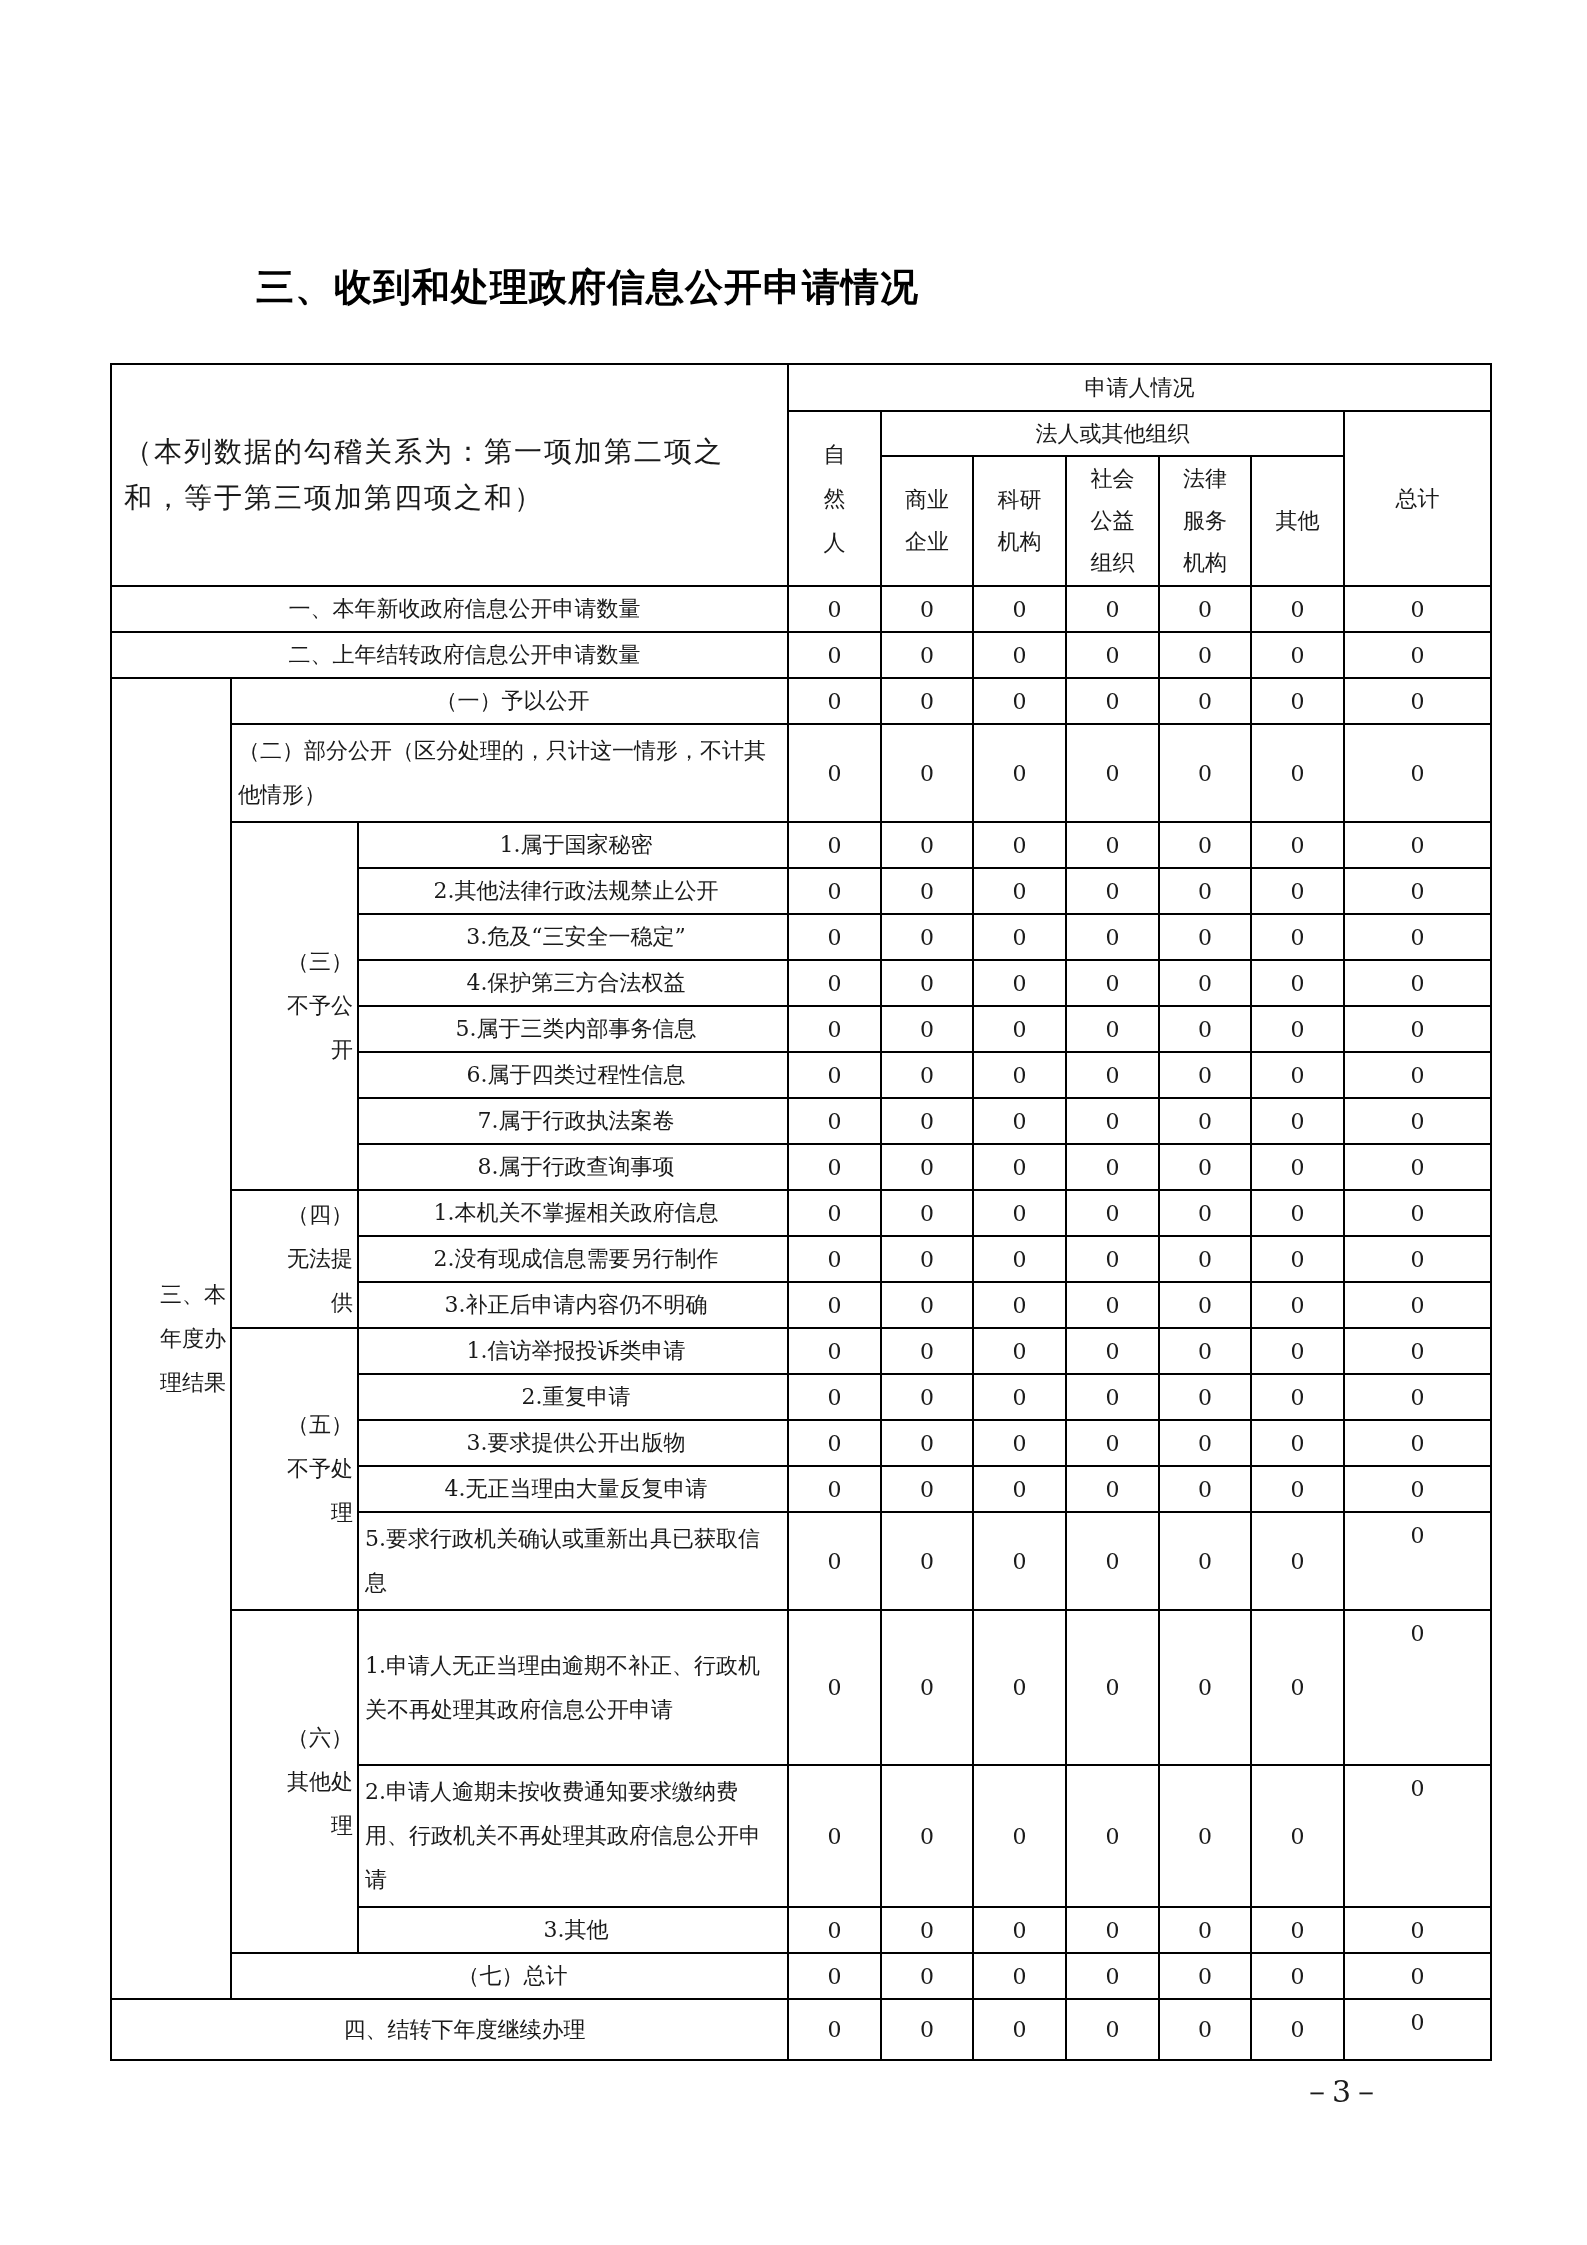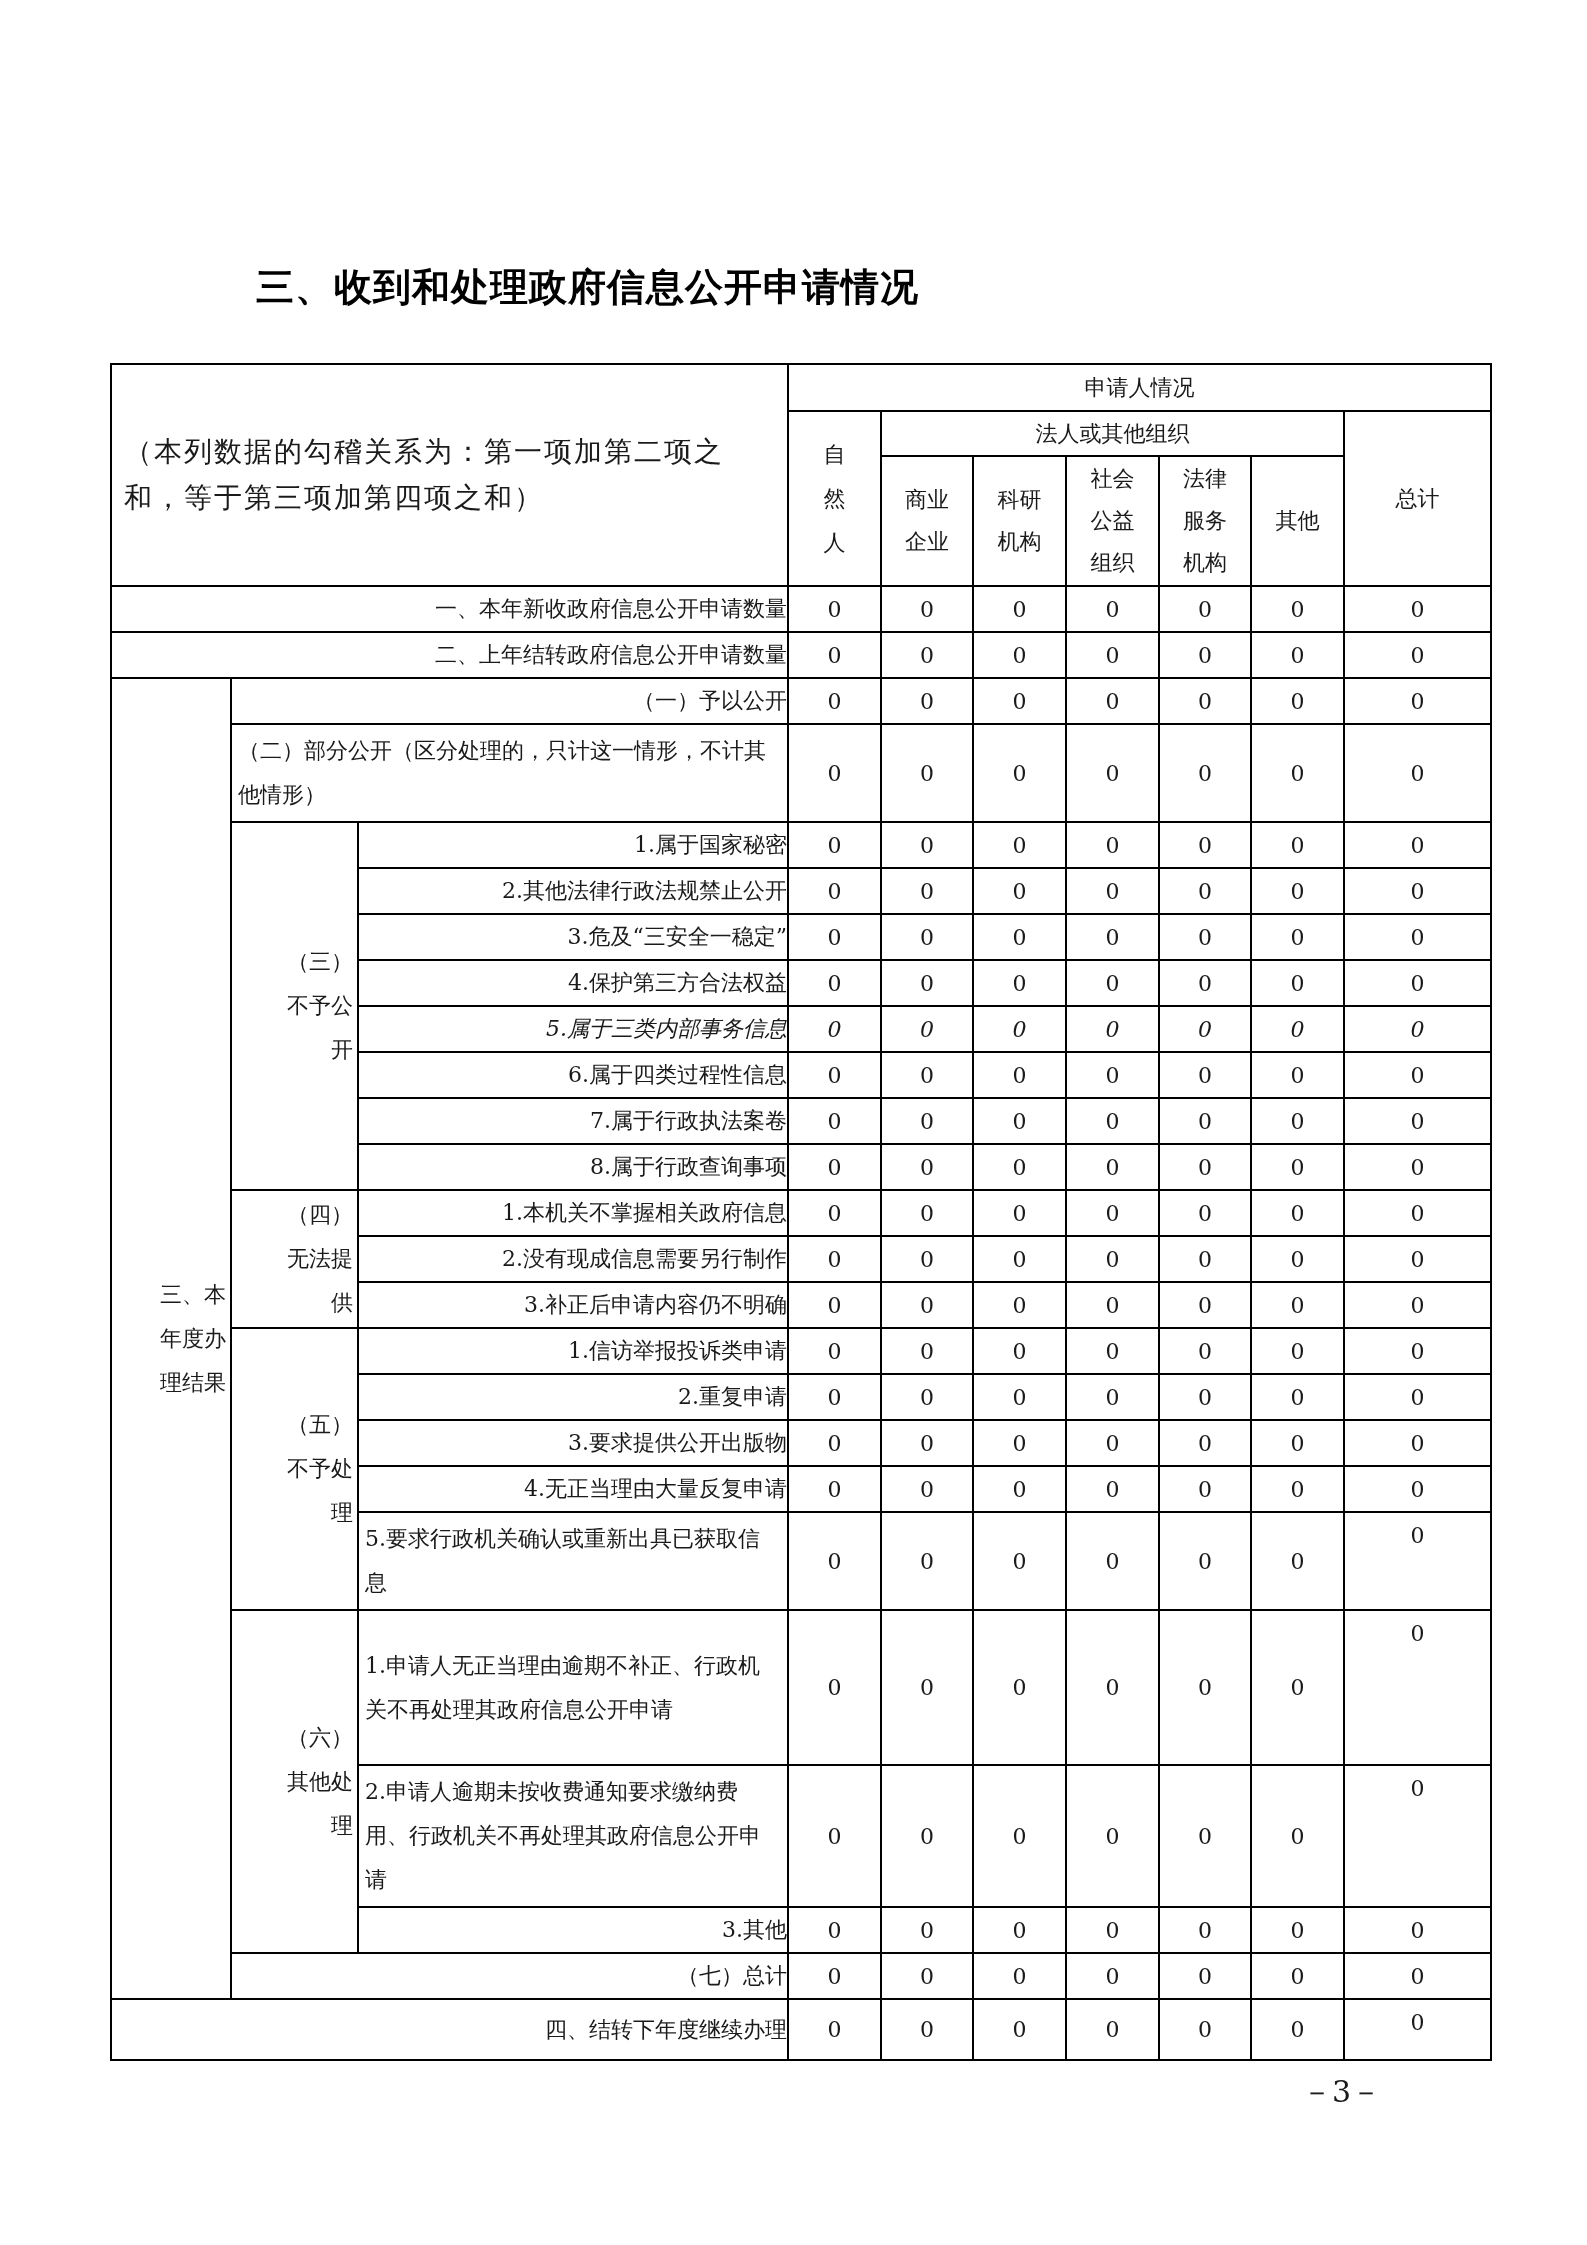--- a/index.html
+++ b/index.html
@@ -3,21 +3,21 @@
 <meta charset="utf-8">
 <style>
   html, body { margin: 0; padding: 0; background: #ffffff; }
   body { width: 1587px; height: 2245px; position: relative; overflow: hidden;
          font-family: "DejaVu Serif", "Liberation Serif", serif; color: #1a1a1a; }
   .title { position: absolute; left: 256px; top: 262px; font-size: 38px; font-weight: bold;
            font-family: "DejaVu Sans", "Liberation Sans", sans-serif; letter-spacing: 1px; color: #000; }
   table.stat { position: absolute; left: 110px; top: 363px; width: 1380px; border-collapse: collapse;
                table-layout: fixed; font-size: 22px; }
   table.stat td { border: 2.5px solid #000; padding: 0; vertical-align: middle; }
-  .lbl { text-align: right; padding-left: 6px !important; line-height: 44px; }
+  .lbl { text-align: center; padding-left: 6px !important; line-height: 44px; }
   .lbl2 { text-align: left; padding: 4px 6px !important; line-height: 44px; }
   .note { font-size: 28px; line-height: 46px; padding: 0 8px 0 12px !important; letter-spacing: 2px; }
   .hdr { text-align: center; line-height: 42px; }
   .vert { text-align: center; line-height: 44px; }
   .num { text-align: center; font-size: 22px; }
   .num-top { vertical-align: top !important; padding-top: 10px !important; }
   .toplbl { padding-left: 30px !important; }
   .grp { text-align: right; padding: 0 4px !important; line-height: 44px; vertical-align: middle; }
   .pagenum { position: absolute; left: 1302px; top: 2072px; font-size: 30px; font-family: "DejaVu Serif", serif; }
 </style>
@@ -131,21 +131,21 @@
       <tr style="height: 45px;">
         <td class="lbl">4.保护第三方合法权益</td>
         <td class="num">0</td>
         <td class="num">0</td>
         <td class="num">0</td>
         <td class="num">0</td>
         <td class="num">0</td>
         <td class="num">0</td>
         <td class="num">0</td>
       </tr>
-      <tr style="height: 45px; font-style: italic;">
+      <tr style="height: 45px;">
         <td class="lbl">5.属于三类内部事务信息</td>
         <td class="num">0</td>
         <td class="num">0</td>
         <td class="num">0</td>
         <td class="num">0</td>
         <td class="num">0</td>
         <td class="num">0</td>
         <td class="num">0</td>
       </tr>
       <tr style="height: 45px;">

